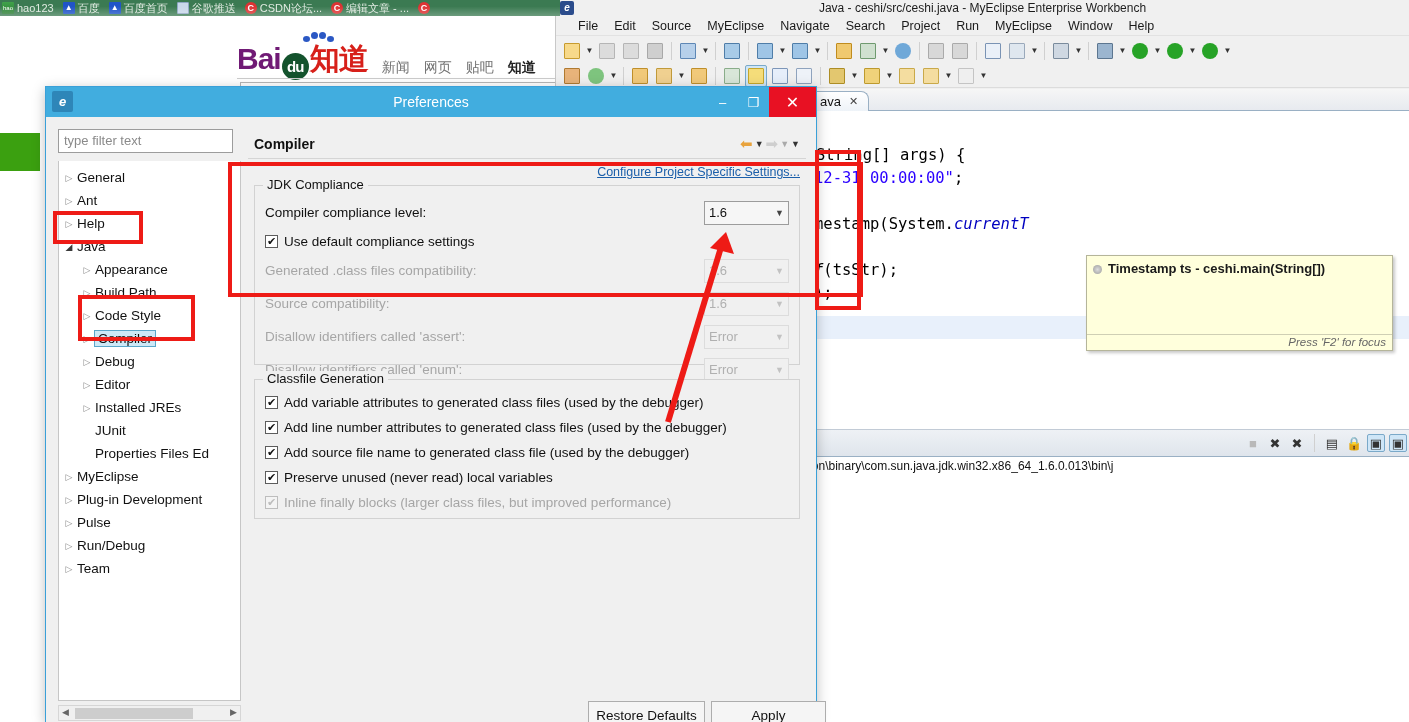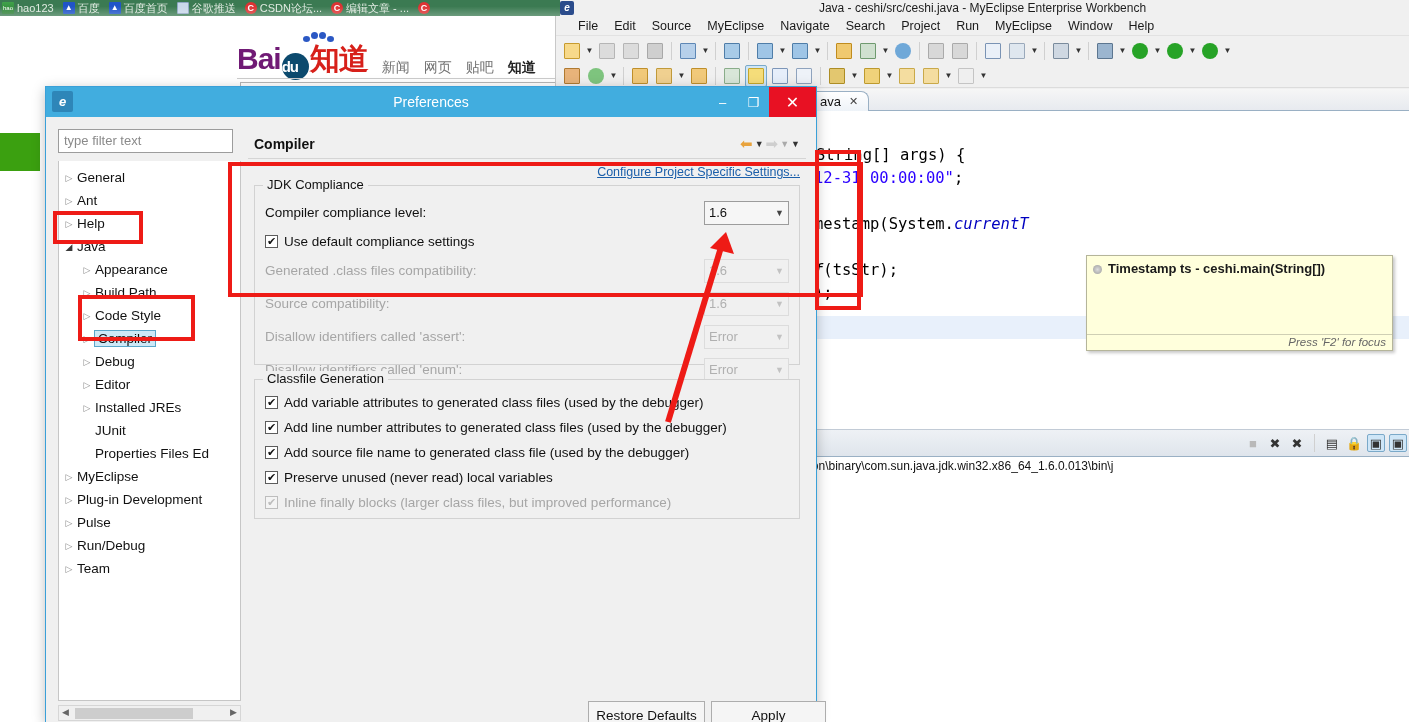--- a/index.html
+++ b/index.html
@@ -54,22 +54,22 @@
   .baidu-header {
     position: absolute; left: 237px; top: 28px;
     display: flex; align-items: flex-end; gap: 14px;
   }
   .baidu-logo {
     font-size: 30px; font-weight: bold; letter-spacing: -1px;
     line-height: 1; position: relative;
   }
   .bl-bai { color: #701a75; }
   .bl-du {
-    display:inline-block; background:#0c4a6e; color:#fff; border-radius:50%;
-    width:27px; height:27px; line-height:27px; text-align:left; font-size:15px;
+    display:inline-block; background:#14532d; color:#fff; border-radius:50%;
+    width:27px; height:27px; line-height:27px; text-align:center; font-size:15px;
     vertical-align: -3px; margin: 0 1px;
   }
   .bl-zhidao { color:#d7201a; }
   .paw {
     position:absolute; left:64px; top:-12px; width:34px; height:16px;
   }
   .paw i {
     position:absolute; background:#2b58c4; border-radius:50%; display:block;
   }
   .baidu-nav { display: flex; gap: 14px; font-size: 14px; padding-bottom: 3px; }

